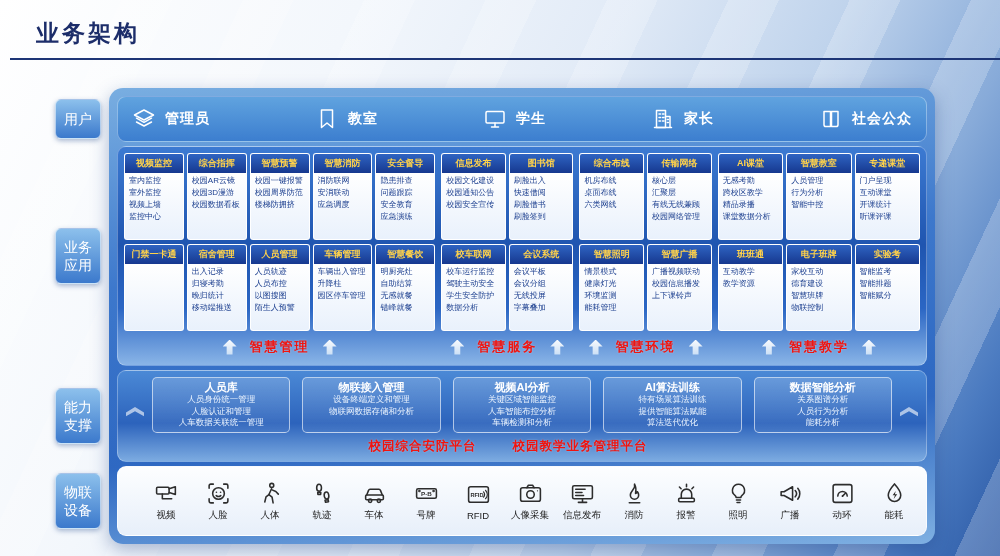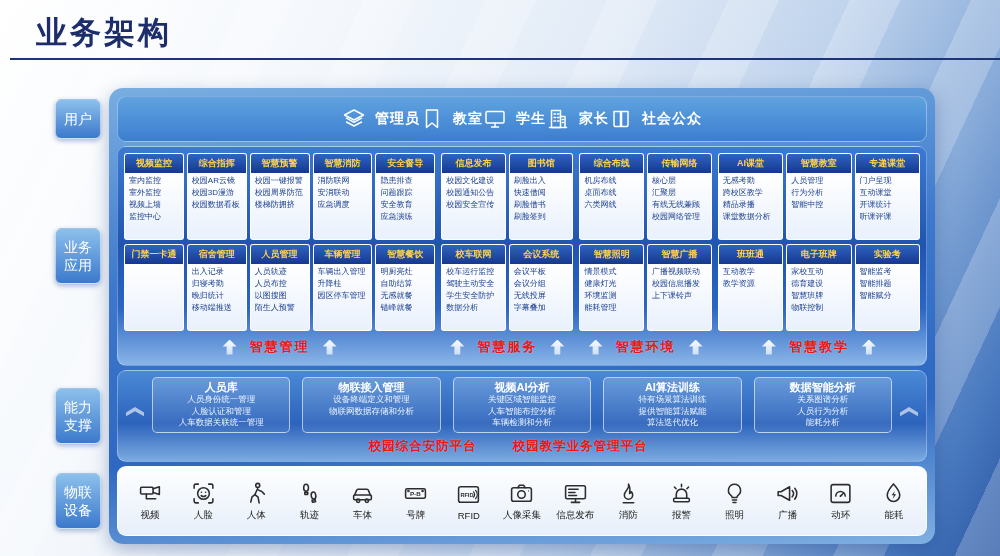--- a/index.html
+++ b/index.html
@@ -4,38 +4,38 @@
 <style>
   *{margin:0;padding:0;box-sizing:border-box}
   html,body{width:1000px;height:556px;overflow:hidden}
   body{
     font-family:"Liberation Sans","DejaVu Sans",sans-serif;
     background:
       repeating-linear-gradient(115deg, rgba(255,255,255,.22) 0 46px, rgba(255,255,255,0) 46px 110px),
       linear-gradient(118deg,#ffffff 0%,#f3f7fc 28%,#e2ebf7 48%,#bfd3ec 66%,#88abd9 80%,#4a7ac0 92%,#2a58a4 100%);
   }
   .header{padding:18px 0 0 36px}
-  .title{font-size:31px;font-weight:bold;color:#1c2d6a;letter-spacing:3px;line-height:30px}
+  .title{font-size:23px;font-weight:bold;color:#1c2d6a;letter-spacing:3px;line-height:30px}
   .rule{height:2px;background:#1d3576;margin:10px 0 0 10px}
   .diagram{display:flex;gap:8px;margin:28px 0 0 55px;width:880px;height:456px}
   .label-col{position:relative;width:46px;flex:none}
   .rlabel{position:absolute;left:0;width:46px;border-radius:6px;padding:0 8px;
     background:linear-gradient(180deg,#8cc0ec,#3b79cc);border:1px solid rgba(255,255,255,.55);
     color:#fff;font-weight:normal;font-size:14px;display:flex;align-items:center;justify-content:center;
     box-shadow:0 2px 5px rgba(20,60,130,.35)}
   .rlabel span{display:block;text-align:center;line-height:1.3}
   .rl-users{top:11px;height:40px}
   .rl-business{top:140px;height:56px}
   .rl-capability{top:300px;height:56px}
   .rl-devices{top:385px;height:56px}
   .panel{flex:1;border-radius:14px;padding:8px;display:flex;flex-direction:column;gap:4px;
     background:linear-gradient(175deg,#79aee1 0%,#3d78cc 38%,#2e68c2 72%,#7fb0e2 100%);
     box-shadow:0 6px 18px rgba(25,60,130,.35)}
   .users-bar{height:46px;border-radius:9px;background:linear-gradient(180deg,#60a3df,#3c7ecf);
-    display:flex;align-items:center;justify-content:center;padding:0 14px;border:1px solid rgba(255,255,255,.35)}
+    display:flex;align-items:center;justify-content:space-between;padding:0 14px;border:1px solid rgba(255,255,255,.35)}
   .user-item{display:flex;align-items:center;gap:9px;color:#fff}
   .uicon svg{width:24px;height:24px;display:block}
   .ulabel{font-size:14px;font-weight:600;letter-spacing:1px}
   .business{height:220px;border-radius:9px;padding:6px;display:flex;gap:6px;
     background:linear-gradient(180deg,#3c7ad2 0%,#1f55b0 45%,#2b66c4 74%,#8ab5e7 100%);
     border:1px solid rgba(255,255,255,.3)}
   .zone{display:flex;flex-direction:column;gap:4px;min-width:0}
   .zrow{flex:1;display:flex;gap:3px;min-height:0}
   .group{flex:1;display:flex;flex-direction:column;border:1px solid rgba(255,255,255,.8);
     border-radius:3px;overflow:hidden;min-width:0;background:#fff}
@@ -59,21 +59,21 @@
   .cap-title{color:#fff;font-weight:bold;font-size:11px;line-height:1.3;white-space:nowrap}
   .cap-item{color:#eaf3fe;font-size:8.5px;line-height:1.35;text-align:center;white-space:nowrap}
   .platforms{height:18px;display:flex;justify-content:center;align-items:center;gap:36px;transform:translateX(-14px)}
   .platform{color:#ef1410;font-size:12.5px;font-weight:bold;letter-spacing:1px;white-space:nowrap;
     text-shadow:0 0 2px rgba(255,255,255,.4)}
   .cap-chev{position:absolute;top:36px;width:18px;height:13px;background:rgba(255,255,255,.6);
     clip-path:polygon(50% 0,100% 42%,100% 72%,50% 32%,0 72%,0 42%)}
   .cap-chev.left{left:8px}
   .cap-chev.right{right:8px}
   .devices{height:70px;border-radius:9px;background:linear-gradient(180deg,#fdfeff,#e7effa);
-    display:flex;align-items:center;justify-content:space-between;padding:16px 6px;border:1px solid rgba(255,255,255,.7)}
+    display:flex;align-items:center;justify-content:flex-end;padding:16px 6px;border:1px solid rgba(255,255,255,.7)}
   .dev-item{display:flex;flex-direction:column;align-items:center;gap:3px;color:#2d2d2d;width:52px}
   .dicon svg{width:25px;height:25px;display:block}
   .dev-label{font-size:9.5px;color:#222;white-space:nowrap}
 </style>
 </head>
 <body>
 
 <div class="header">
   <div class="title">业务架构</div>
 </div>

